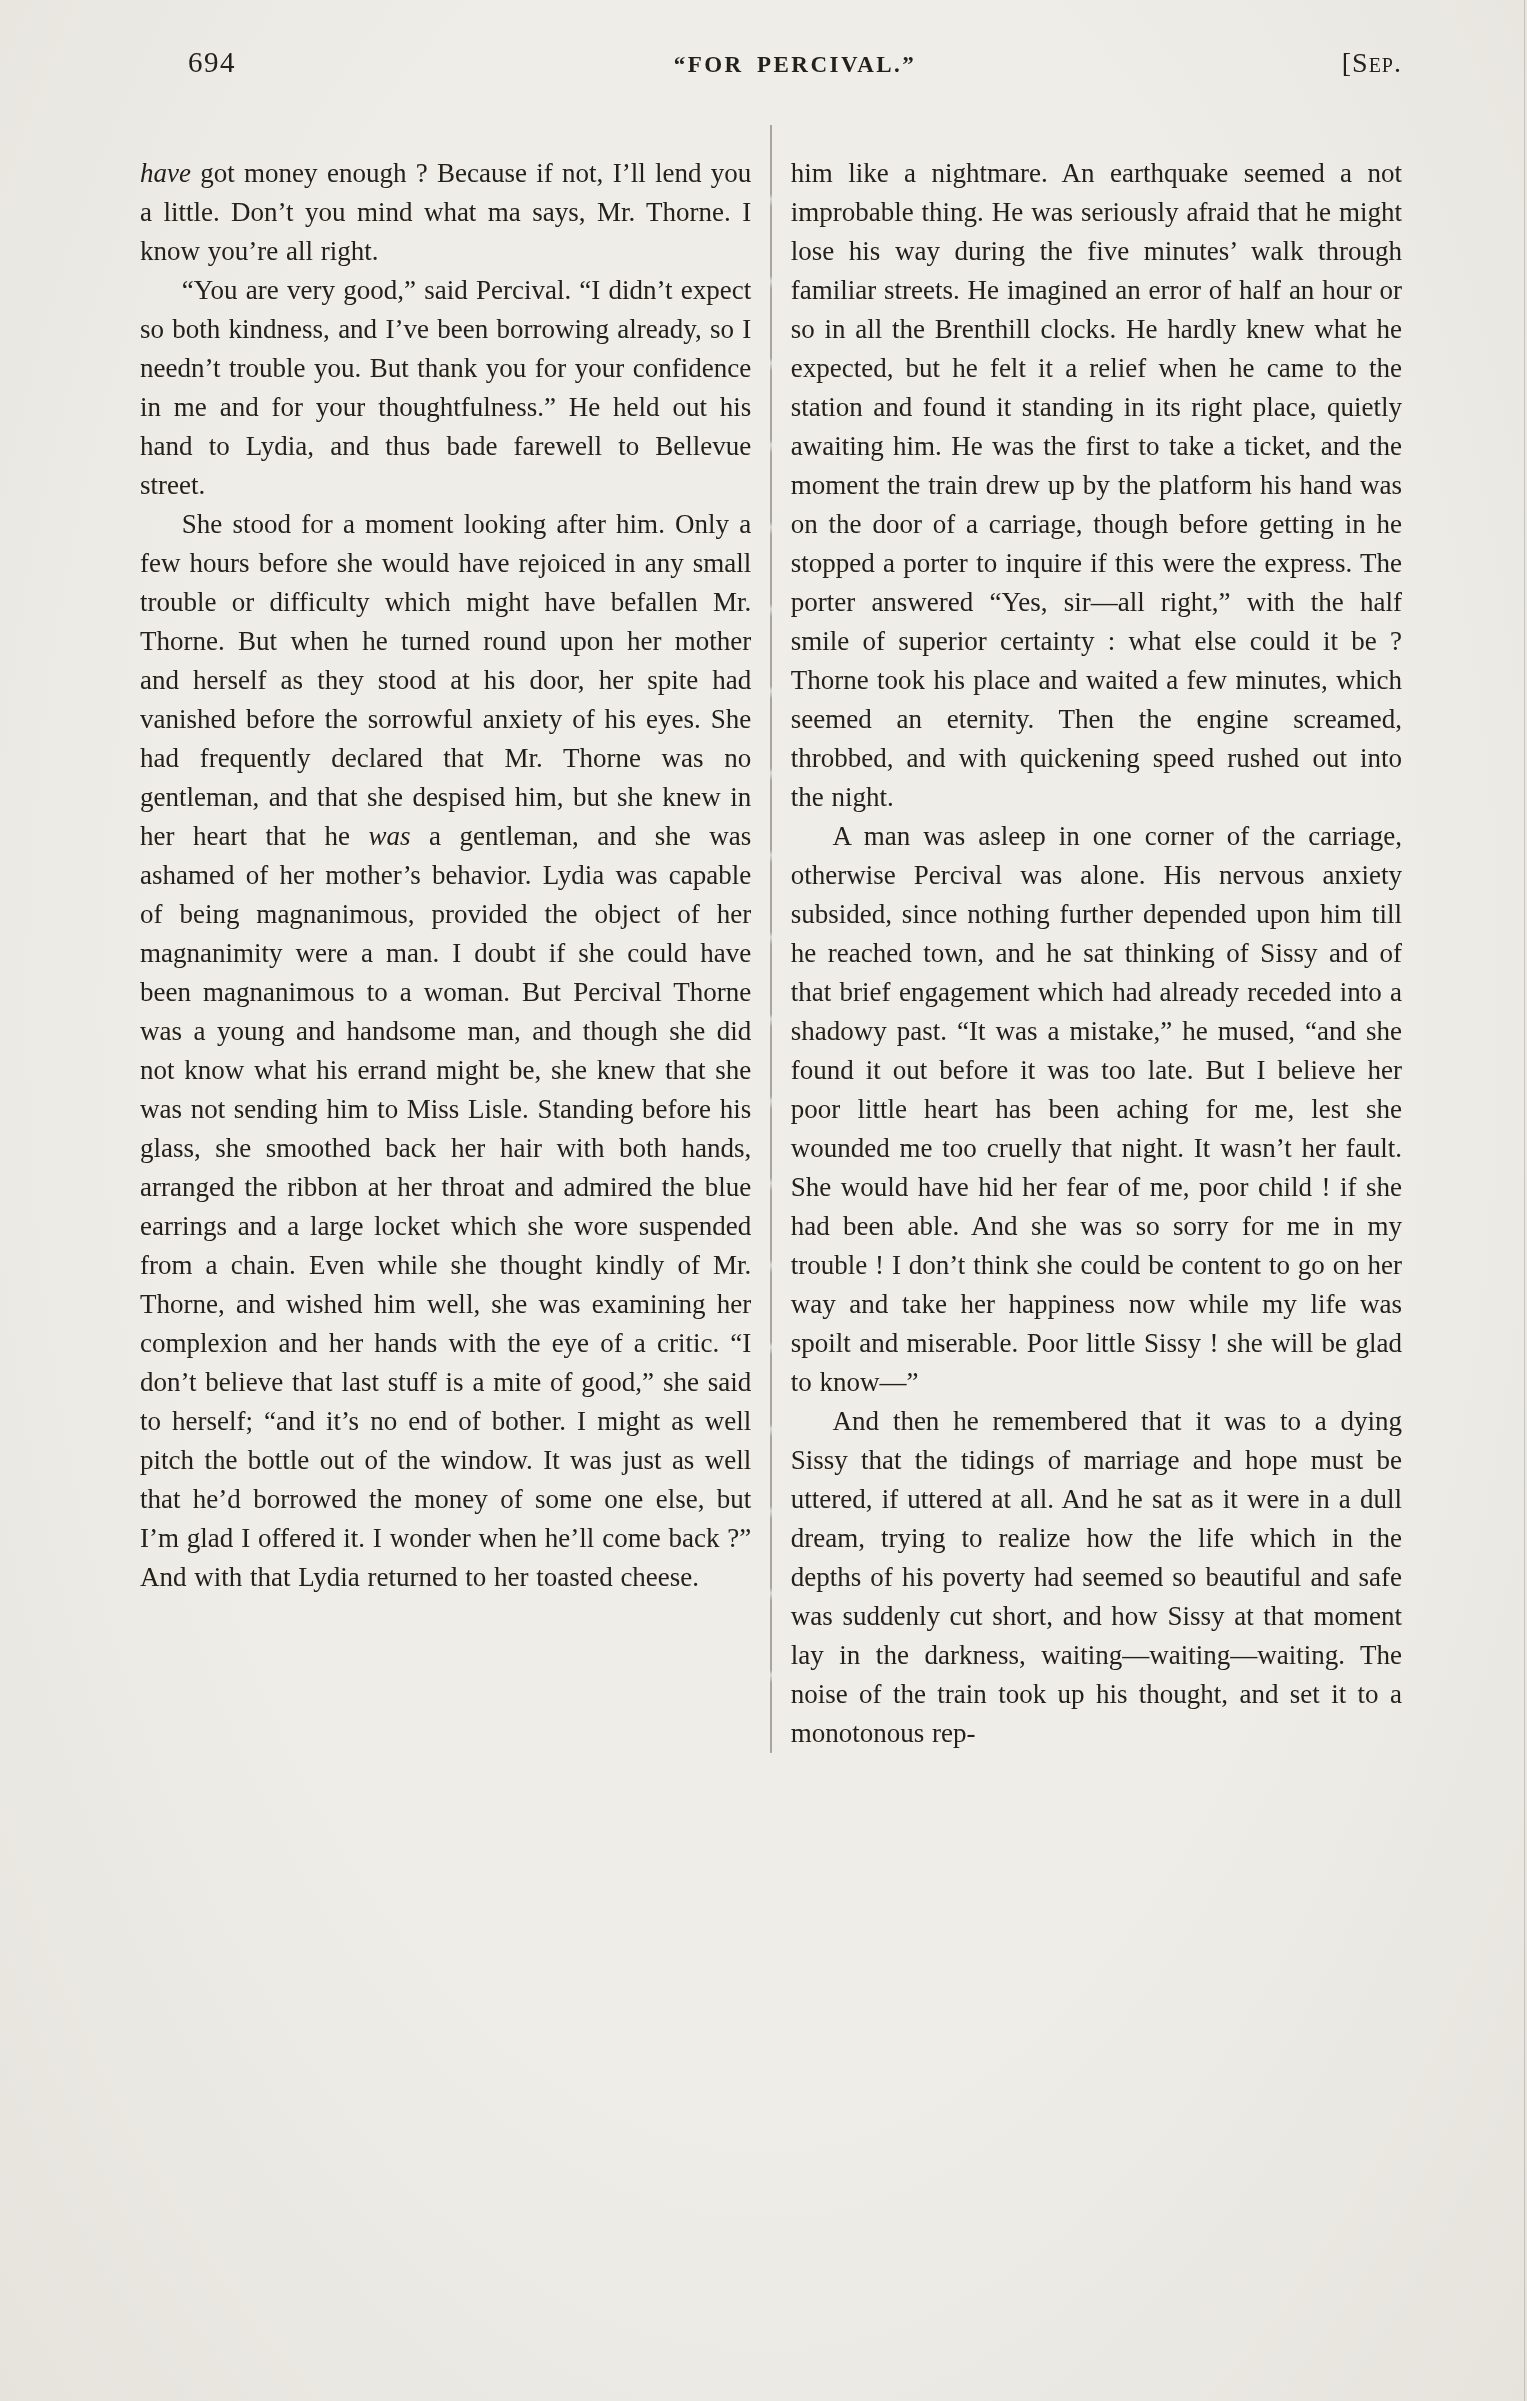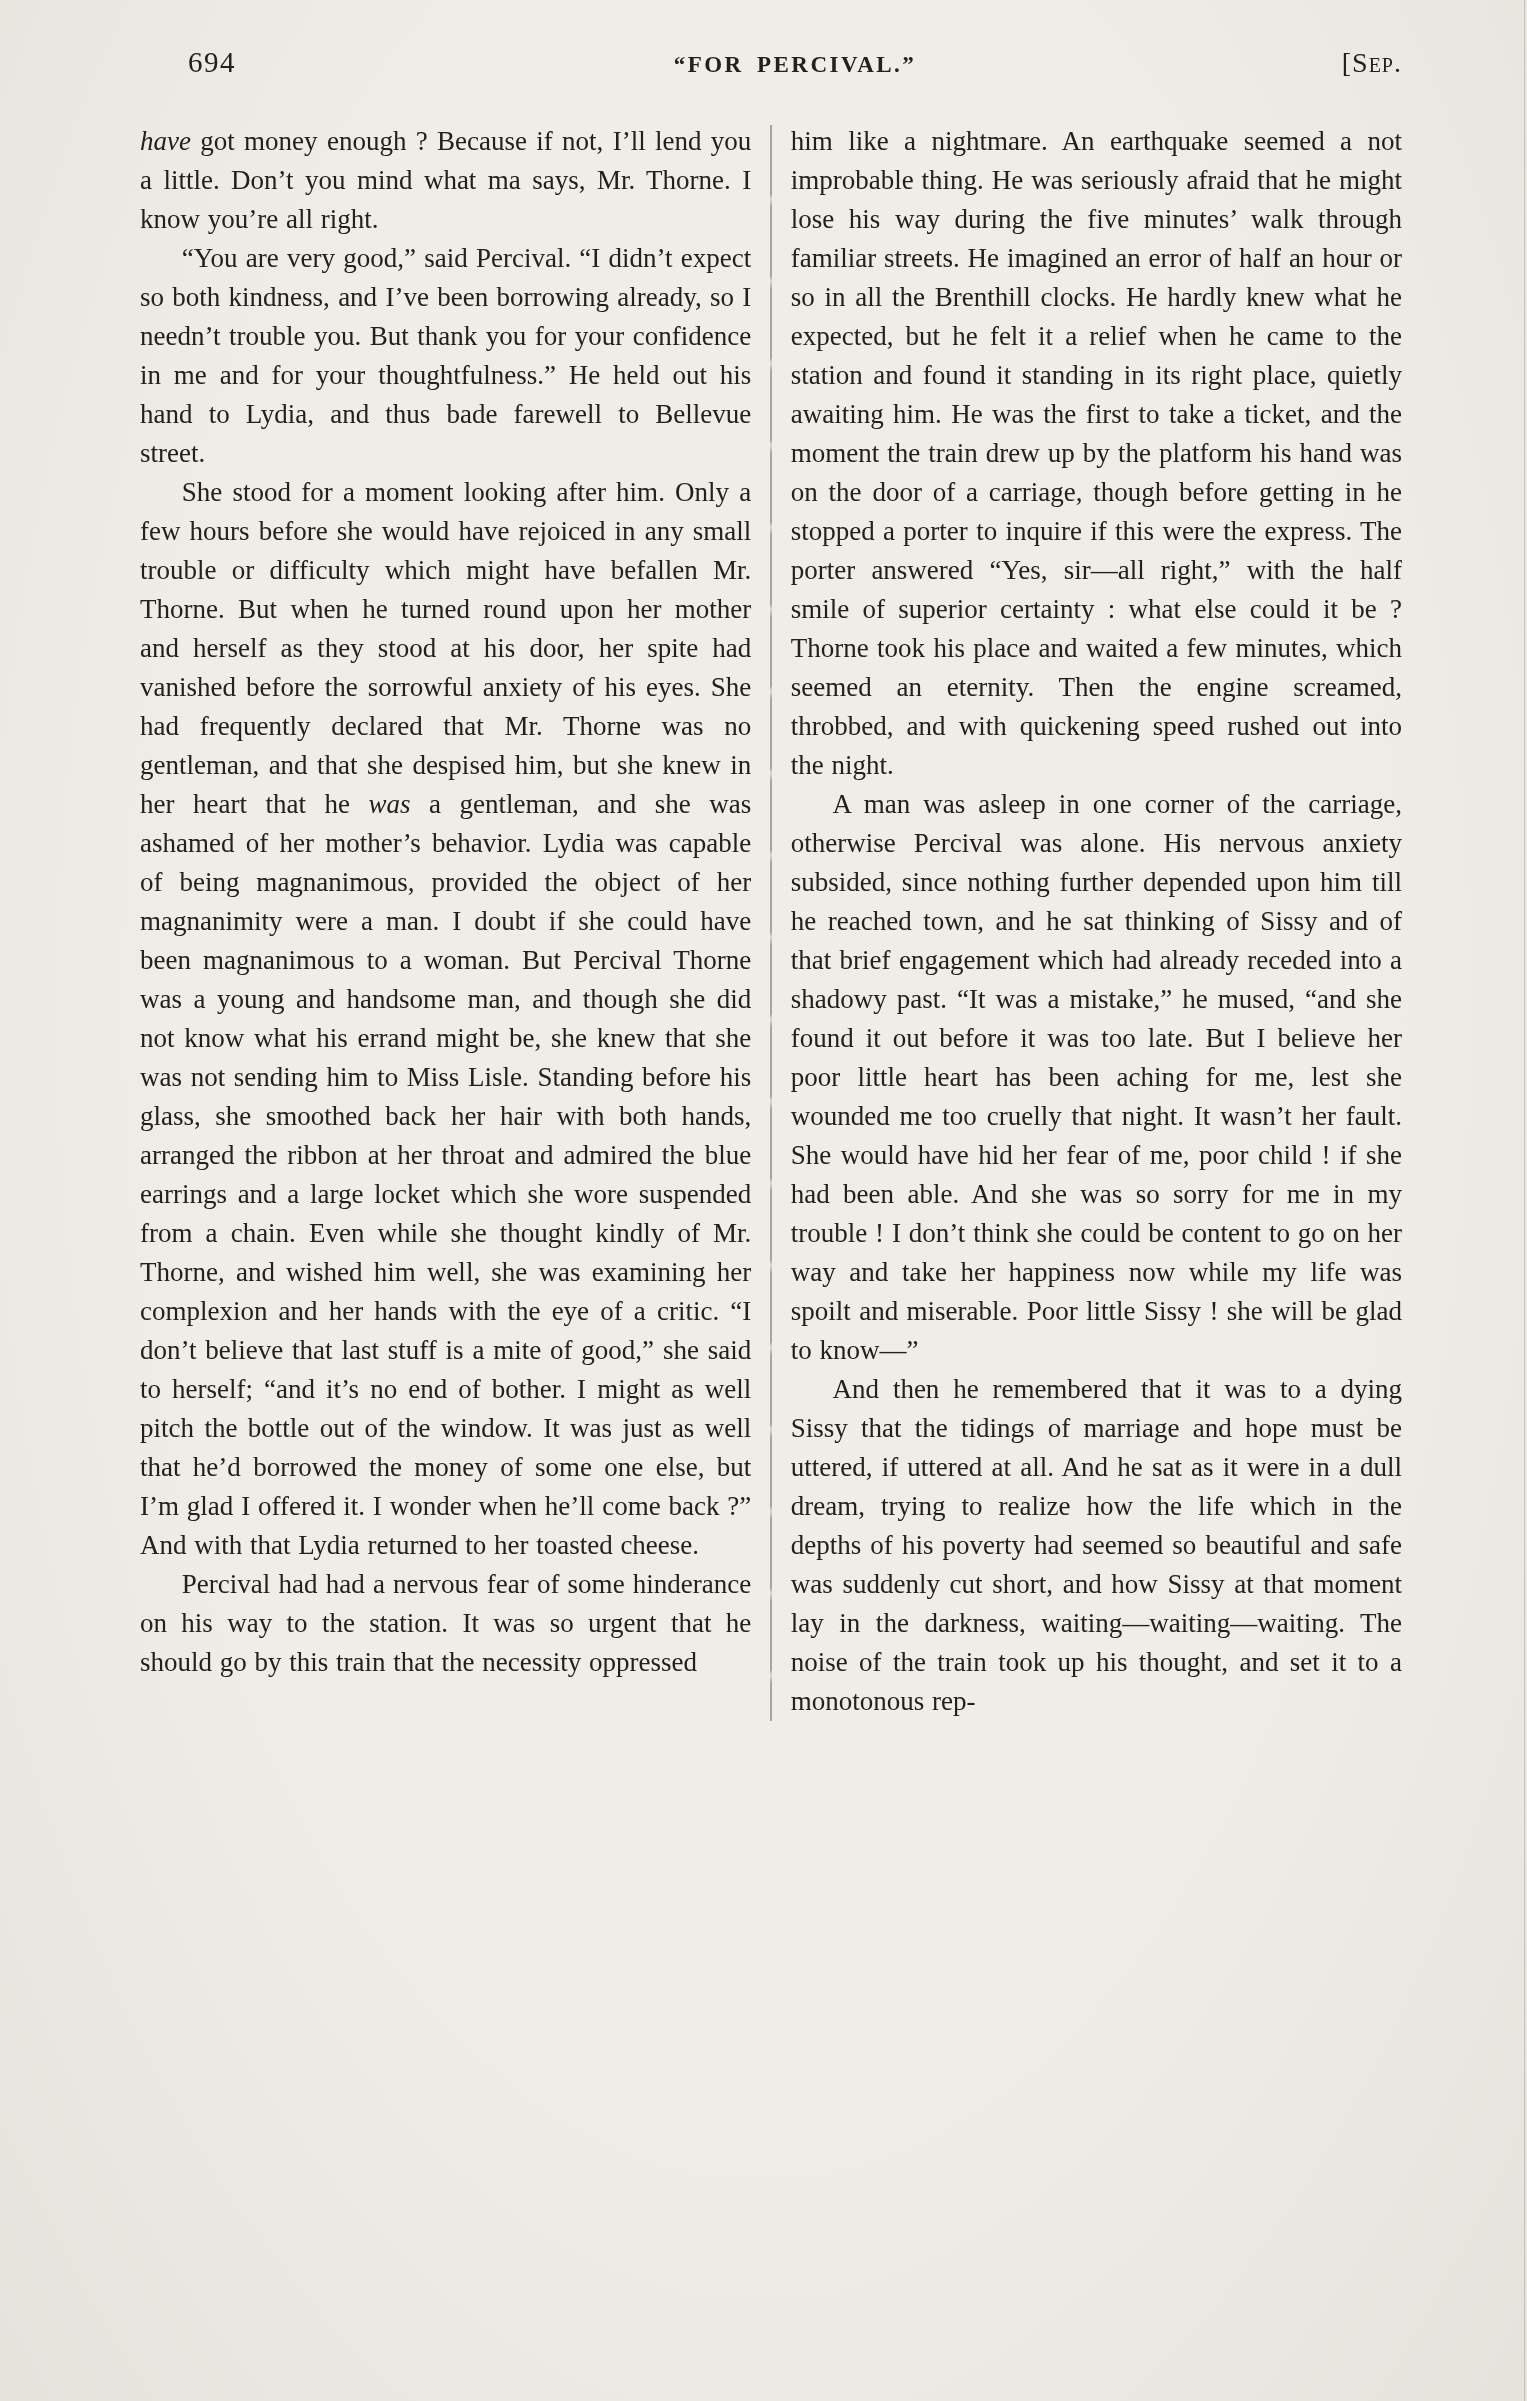--- a/index.html
+++ b/index.html
@@ -57,20 +57,21 @@
     align-items: stretch;
   }
   .column {
     flex: 1 1 0;
     font-size: 27px;
     line-height: 39px;
     text-align: justify;
     hyphens: auto;
     -webkit-hyphens: auto;
     word-spacing: 1px;
+    margin-top: 32px;
   }
   .column p {
     margin: 0;
     text-indent: 1.55em;
   }
   .column p.no-indent { text-indent: 0; }
   .column-rule {
     width: 1.5px;
     margin: 3px 19px 0 19px;
     background: repeating-linear-gradient(
@@ -93,21 +94,20 @@
     <span class="running-title">“FOR PERCIVAL.”</span>
     <span class="issue-date">[Sep.</span>
   </header>
 
   <main class="columns">
 
     <section class="column column-left">
       <p class="no-indent"><span class="italic-word">have</span><span> got money enough&nbsp;? Because if not, I’ll lend you a little. Don’t you mind what ma says, Mr. Thorne. I know you’re all right.</span></p>
       <p>“You are very good,” said Percival. “I didn’t expect so both kindness, and I’ve been borrowing already, so I needn’t trouble you. But thank you for your confidence in me and for your thoughtfulness.” He held out his hand to Lydia, and thus bade farewell to Bellevue street.</p>
       <p><span>She stood for a moment looking after him. Only a few hours before she would have rejoiced in any small trouble or difficulty which might have befallen Mr. Thorne. But when he turned round upon her mother and herself as they stood at his door, her spite had vanished before the sorrowful anxiety of his eyes. She had frequently declared that Mr. Thorne was no gentleman, and that she despised him, but she knew in her heart that he </span><span class="italic-word">was</span><span> a gentleman, and she was ashamed of her mother’s behavior. Lydia was capable of being magnanimous, provided the object of her magnanimity were a man. I doubt if she could have been magnanimous to a woman. But Percival Thorne was a young and handsome man, and though she did not know what his errand might be, she knew that she was not sending him to Miss Lisle. Standing before his glass, she smoothed back her hair with both hands, arranged the ribbon at her throat and admired the blue earrings and a large locket which she wore suspended from a chain. Even while she thought kindly of Mr. Thorne, and wished him well, she was examining her complexion and her hands with the eye of a critic. “I don’t believe that last stuff is a mite of good,” she said to herself; “and it’s no end of bother. I might as well pitch the bottle out of the window. It was just as well that he’d borrowed the money of some one else, but I’m glad I offered it. I wonder when he’ll come back&nbsp;?” And with that Lydia returned to her toasted cheese.</span></p>
-      <p>Percival had had a nervous fear of some hinderance on his way to the station. It was so urgent that he should go by this train that the necessity oppressed</p>
     </section>
 
     <div class="column-rule"></div>
 
     <section class="column column-right">
       <p class="no-indent">him like a nightmare. An earthquake seemed a not improbable thing. He was seriously afraid that he might lose his way during the five minutes’ walk through familiar streets. He imagined an error of half an hour or so in all the Brenthill clocks. He hardly knew what he expected, but he felt it a relief when he came to the station and found it standing in its right place, quietly awaiting him. He was the first to take a ticket, and the moment the train drew up by the platform his hand was on the door of a carriage, though before getting in he stopped a porter to inquire if this were the express. The porter answered “Yes, sir—all right,” with the half smile of superior certainty&nbsp;: what else could it be&nbsp;? Thorne took his place and waited a few minutes, which seemed an eternity. Then the engine screamed, throbbed, and with quickening speed rushed out into the night.</p>
       <p>A man was asleep in one corner of the carriage, otherwise Percival was alone. His nervous anxiety subsided, since nothing further depended upon him till he reached town, and he sat thinking of Sissy and of that brief engagement which had already receded into a shadowy past. “It was a mistake,” he mused, “and she found it out before it was too late. But I believe her poor little heart has been aching for me, lest she wounded me too cruelly that night. It wasn’t her fault. She would have hid her fear of me, poor child&nbsp;! if she had been able. And she was so sorry for me in my trouble&nbsp;! I don’t think she could be content to go on her way and take her happiness now while my life was spoilt and miserable. Poor little Sissy&nbsp;! she will be glad to know—”</p>
       <p>And then he remembered that it was to a dying Sissy that the tidings of marriage and hope must be uttered, if uttered at all. And he sat as it were in a dull dream, trying to realize how the life which in the depths of his poverty had seemed so beautiful and safe was suddenly cut short, and how Sissy at that moment lay in the darkness, waiting—waiting—waiting. The noise of the train took up his thought, and set it to a monotonous rep-</p>
     </section>
 

